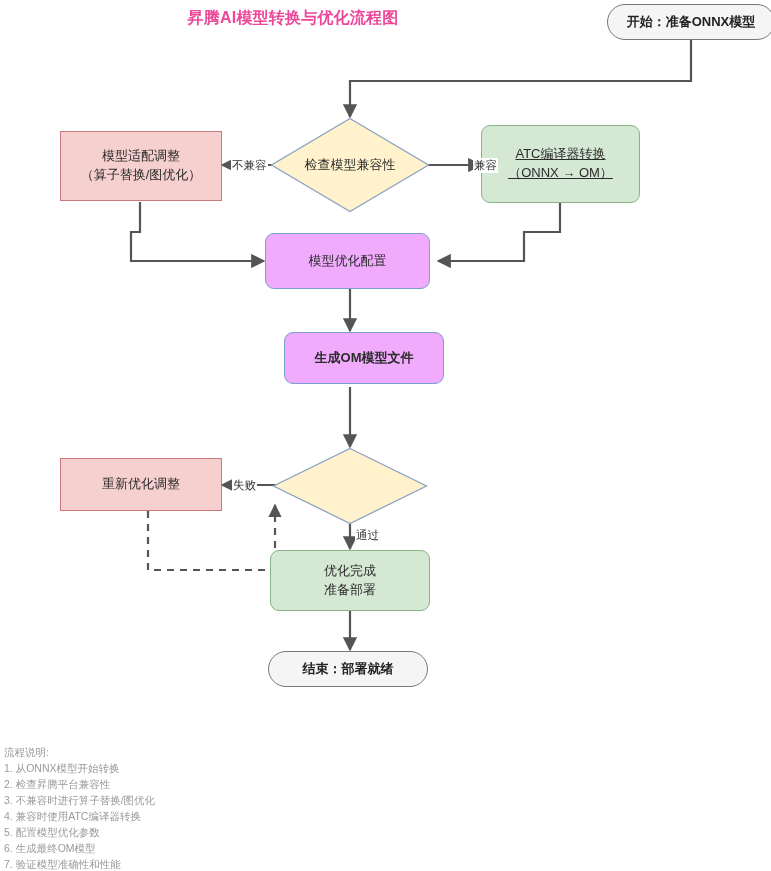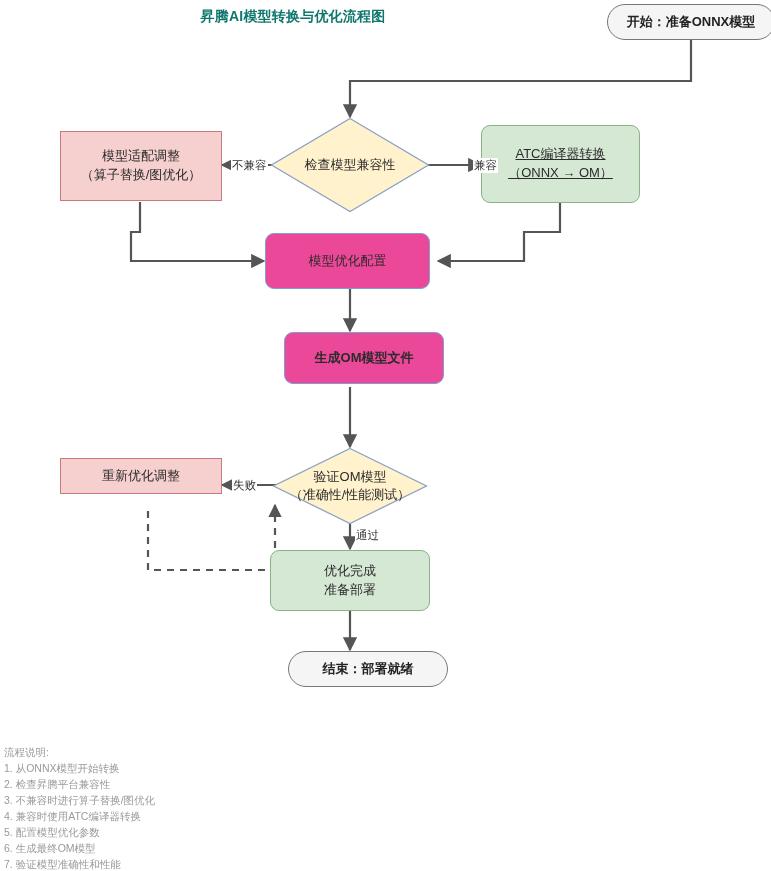--- a/index.html
+++ b/index.html
@@ -19,23 +19,23 @@
     left: 0; top: 0;
     width: 771px;
     height: 871px;
   }
   .page-title {
     position: absolute;
     left: 0;
     top: 8px;
     width: 586px;
     text-align: center;
-    font-size: 14px;
+    font-size: 16px;
     font-weight: bold;
-    color: #0f766e;
+    color: #ec4899;
     letter-spacing: 0.2px;
   }
   
   .node {
     position: absolute;
     box-sizing: border-box;
     display: flex;
     flex-direction: column;
     align-items: center;
     justify-content: center;
@@ -47,21 +47,21 @@
   .node .line { display: block; white-space: nowrap; }
 
   .node-terminal {
     background: #f5f5f5;
     border: 1.4px solid #777777;
     border-radius: 24px;
     font-weight: bold;
     color: #222222;
   }
   .node-process-blue {
-    background: #ec4899;
+    background: #f0abfc;
     border: 1.3px solid #7b9fd1;
     border-radius: 9px;
   }
   .node-process-red {
     background: #f6cfcf;
     border: 1.3px solid #c8787e;
     border-radius: 0;
   }
   .node-process-green {
     background: #d5e8d4;
@@ -179,36 +179,32 @@
 </div>
 
 <div class="node node-process-blue" style="left:284px; top:332px; width:160px; height:52px;font-weight:bold;">
   <span class="line">生成OM模型文件</span>
 </div>
 
 <div class="node node-decision" style="left:272px; top:447px; width:156px; height:78px;">
   <svg class="dia-shape" viewBox="0 0 156 78" preserveAspectRatio="none">
     <polygon points="78,1.5 154.5,39 78,76.5 1.5,39" fill="#fff2cc" stroke="#8aa3c4" stroke-width="1.3"></polygon>
   </svg>
-  <span class="dia-label">
-    <span class="line">验证OM模型</span>
-    <span class="line">（准确性/性能测试）</span>
-  </span>
-</div>
-
-<div class="node node-process-red" style="left:60px; top:458px; width:162px; height:36px;text-align:right;">
+</div>
+
+<div class="node node-process-red" style="left:60px; top:458px; width:162px; height:53px;text-align:right;">
   <span class="line">重新优化调整</span>
 </div>
 
 <div class="node node-process-green" style="left:270px; top:550px; width:160px; height:61px;">
   <span class="line">优化完成</span>
   <span class="line">准备部署</span>
 </div>
 
-<div class="node node-terminal" style="left:288px; top:651px; width:160px; height:36px;align-items:center;">
+<div class="node node-terminal" style="left:268px; top:651px; width:160px; height:36px;align-items:center;">
   <span class="line">结束：部署就绪</span>
 </div>
 
 <div class="edge-label" style="left:231px; top:158px;">不兼容</div>
 
 <div class="edge-label" style="left:437px; top:158px;margin-left:36px;">兼容</div>
 
 <div class="edge-label" style="left:232px; top:478px;">失败</div>
 
 <div class="edge-label" style="left:355px; top:528px;">通过</div>

